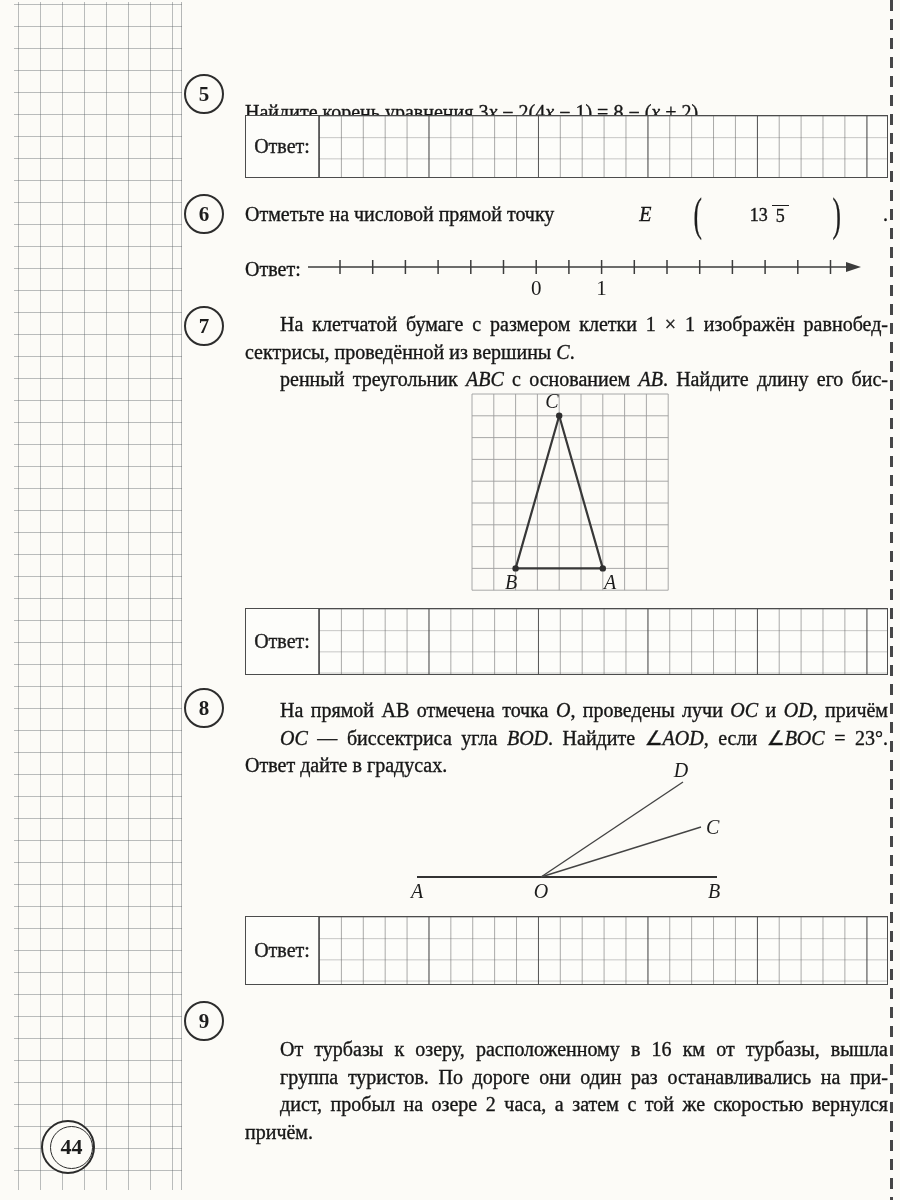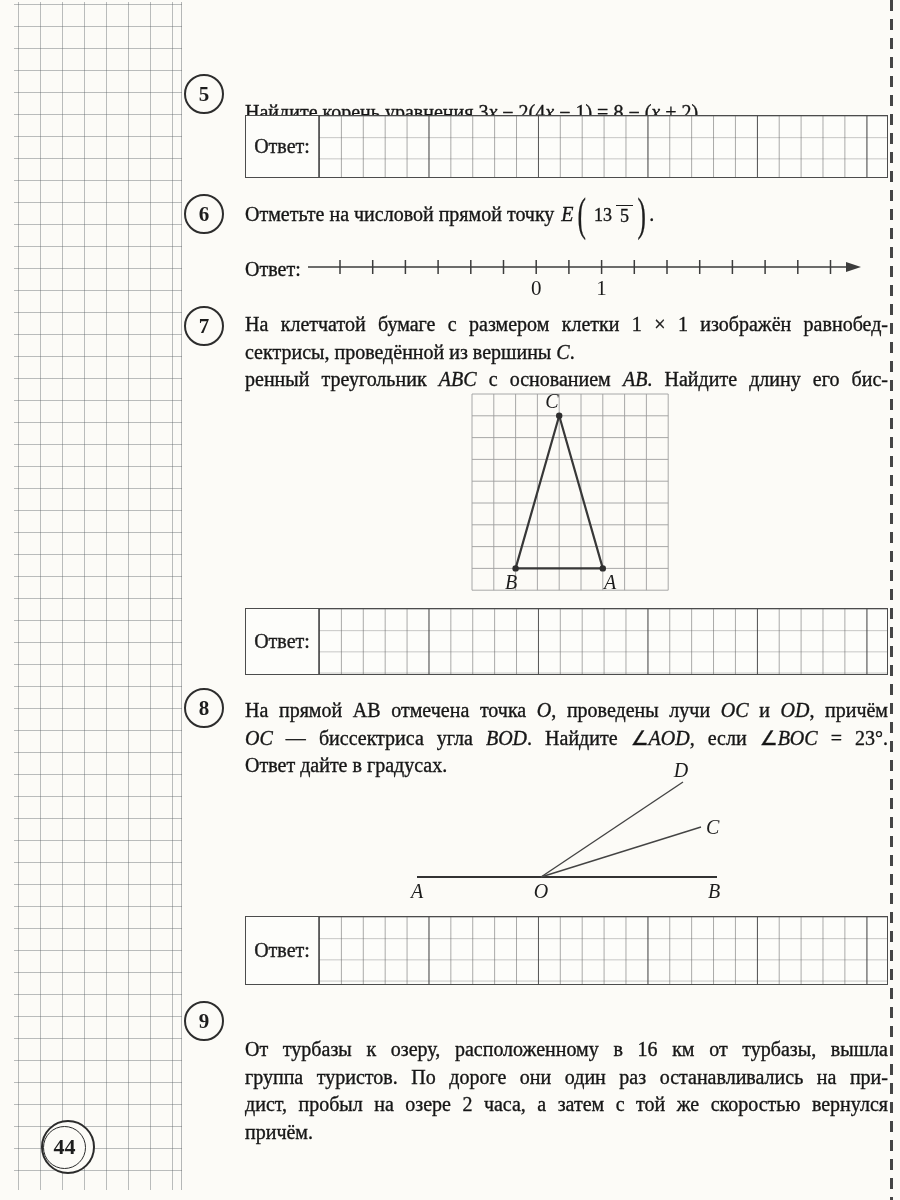--- a/index.html
+++ b/index.html
@@ -21,50 +21,50 @@
 
   
   .pnum{position:absolute;left:184px;width:40px;height:40px;border:2px solid #2d2d2d;
     border-radius:50%;display:flex;align-items:center;justify-content:center;
     font-size:21px;font-weight:bold;color:#1d1d1d;box-sizing:border-box;}
 
   
   .ptext{position:absolute;left:245px;width:643px;font-size:20px;line-height:27.5px;
     color:#161616;-webkit-text-stroke:.35px #161616;}
   .line{display:block;}
-  .line.just{text-align:justify;text-align-last:justify;}
+  .line.just{text-align:justify;text-align-last:justify;margin-left:35px;}
 
   
   .answer-box{position:absolute;left:245px;width:643px;height:66px;border:1.6px solid #4c4c4c;
     background:#fdfdfa;display:flex;box-sizing:border-box;}
   .answer-label{width:73px;border-right:1.2px solid #6f6f6f;display:flex;align-items:center;
     justify-content:center;font-size:20px;color:#1d1d1d;-webkit-text-stroke:.35px #1d1d1d;box-sizing:border-box;}
   .answer-grid{flex:1;
     background-image:
       linear-gradient(to right, rgba(55,55,55,.70) 1.4px, transparent 1.4px),
       linear-gradient(to right, rgba(100,100,100,.55) 1px, transparent 1px),
       linear-gradient(to bottom, rgba(150,150,150,.55) 1px, transparent 1px);
     background-size:109.5px 100%, 21.9px 100%, 100% 21.2px;}
 
   
-  .p6row{display:flex;align-items:center;}
+  .p6row{display:flex;align-items:center;justify-content:space-between;}
   .frac{display:inline-flex;flex-direction:row;align-items:center;font-size:18px;
     line-height:20px;margin:0 1px;}
   .frac .den{border-top:1.5px solid #1d1d1d;padding:0 4px;}
   .frac .num{padding:0 4px;}
   .bigparen{font-size:46px;font-weight:400;line-height:40px;transform:scaleX(.55);color:#1d1d1d;
     -webkit-text-stroke:.3px #1d1d1d;}
 
   svg{position:absolute;overflow:visible;}
   svg text{font-family:"Liberation Serif", serif;fill:#1c1c1c;}
   .diagram-label{font-size:20px;font-style:italic;}
 
   
   .badge-outer{position:absolute;left:41px;top:1120px;width:54px;height:54px;border:2.6px solid #2b2b2b;
-    border-radius:50%;display:flex;align-items:center;justify-content:flex-start;background:#fcfbf7;box-sizing:border-box;}
+    border-radius:50%;display:flex;align-items:center;justify-content:flex-end;background:#fcfbf7;box-sizing:border-box;}
   .badge-inner{width:43px;height:43px;border:1.9px solid #2b2b2b;border-radius:50%;display:flex;
     align-items:center;justify-content:center;font-weight:bold;font-size:22px;color:#1d1d1d;box-sizing:border-box;}
 </style>
 </head>
 <body>
 
 <div class="page">
 
   <div class="graph-paper"></div>
   <div class="dashed-edge"></div>

